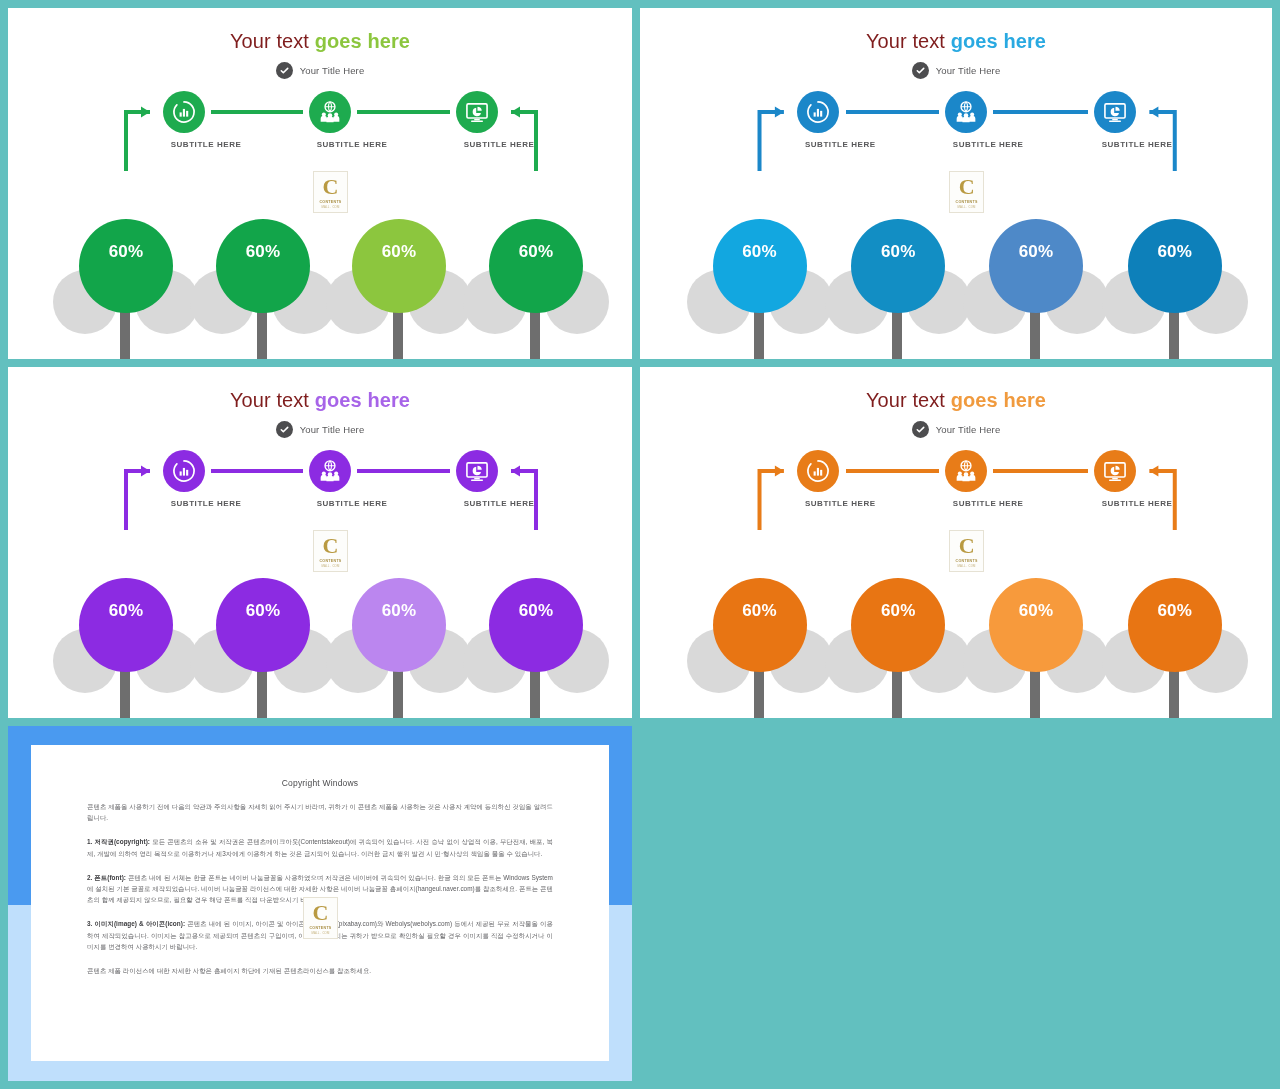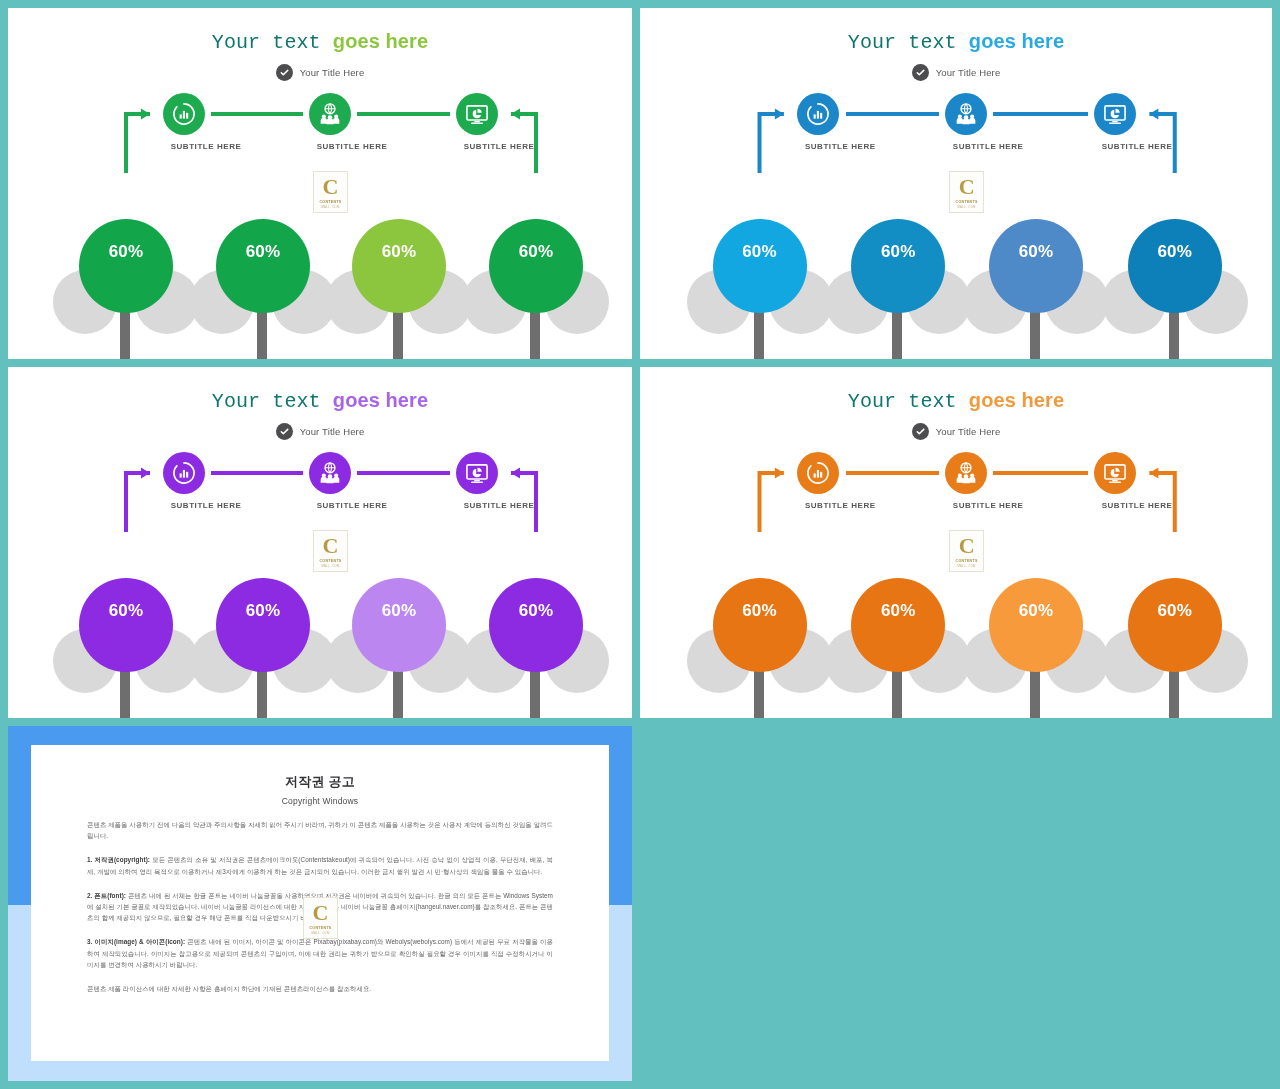--- a/index.html
+++ b/index.html
@@ -24,21 +24,21 @@
 
   
   .headline {
     text-align: center;
     margin-top: 22px;
     font-size: 20px;
     line-height: 1.1;
     letter-spacing: 0.1px;
     white-space: nowrap;
   }
-  .headline .h-dark { color: #0f766e; font-family: Liberation Mono, monospace; }
+  .headline .h-dark { color: #7f1d1d; }
   .headline .h-accent { font-weight: bold; }
 
   .subhead {
     display: flex;
     align-items: center;
     justify-content: center;
     gap: 7px;
     margin-top: 10px;
   }
   .check-badge {
@@ -626,21 +626,20 @@
             <path d="M69 160 L69 96 L53 76 L60 70 L72 85 L72 56 L79 56 L79 79 L93 62 L99 68 L79 92 L79 160 Z" fill="#6e6e6e"></path>
             <circle cx="75" cy="52" r="47" fill="#e87513"></circle>
           </svg>
           <div class="crown-value">60%</div>
         </div>
       </div>
     </div>
     <div id="slide-copyright" style="background:#4a9af0">
       <div class="frame-bottom" style="background:#bfdffc"></div>
       <div class="doc">
-        <div class="doc-title">저작권 공고</div>
         <div class="doc-subtitle">Copyright Windows</div>
         <p class="doc-p">콘텐츠 제품을 사용하기 전에 다음의 약관과 주의사항을 자세히 읽어 주시기 바라며, 귀하가 이 콘텐츠 제품을 사용하는 것은 사용자 계약에 동의하신 것임을 알려드립니다.</p>
         <p class="doc-p"><b>1. 저작권(copyright):</b> 모든 콘텐츠의 소유 및 저작권은 콘텐츠메이크아웃(Contentstakeout)에 귀속되어 있습니다. 사전 승낙 없이 상업적 이용, 무단전재, 배포, 복제, 개발에 의하여 영리 목적으로 이용하거나 제3자에게 이용하게 하는 것은 금지되어 있습니다. 이러한 금지 행위 발견 시 민·형사상의 책임을 물을 수 있습니다.</p>
         <p class="doc-p"><b>2. 폰트(font):</b> 콘텐츠 내에 된 서체는 한글 폰트는 네이버 나눔글꼴을 사용하였으며 저작권은 네이버에 귀속되어 있습니다. 한글 외의 모든 폰트는 Windows System에 설치된 기본 글꼴로 제작되었습니다. 네이버 나눔글꼴 라이선스에 대한 자세한 사항은 네이버 나눔글꼴 홈페이지(hangeul.naver.com)를 참조하세요. 폰트는 콘텐츠의 함께 제공되지 않으므로, 필요할 경우 해당 폰트를 직접 다운받으시기 바랍니다.</p>
         <p class="doc-p"><b>3. 이미지(image) &amp; 아이콘(icon):</b> 콘텐츠 내에 된 이미지, 아이콘 및 아이콘은 Pixabay(pixabay.com)와 Webolys(webolys.com) 등에서 제공된 무료 저작물을 이용하여 제작되었습니다. 이미지는 참고용으로 제공되며 콘텐츠의 구입이며, 이에 대한 권리는 귀하가 받으므로 확인하실 필요할 경우 이미지를 직접 수정하시거나 이미지를 변경하여 사용하시기 바랍니다.</p>
         <p class="doc-p">콘텐츠 제품 라이선스에 대한 자세한 사항은 홈페이지 하단에 기재된 콘텐츠라이선스를 참조하세요.</p>
         <div class="watermark">
           <div class="wm-c">C</div>
           <div class="wm-name">CONTENTS</div>
           <div class="wm-sub">MALL . COM</div>

